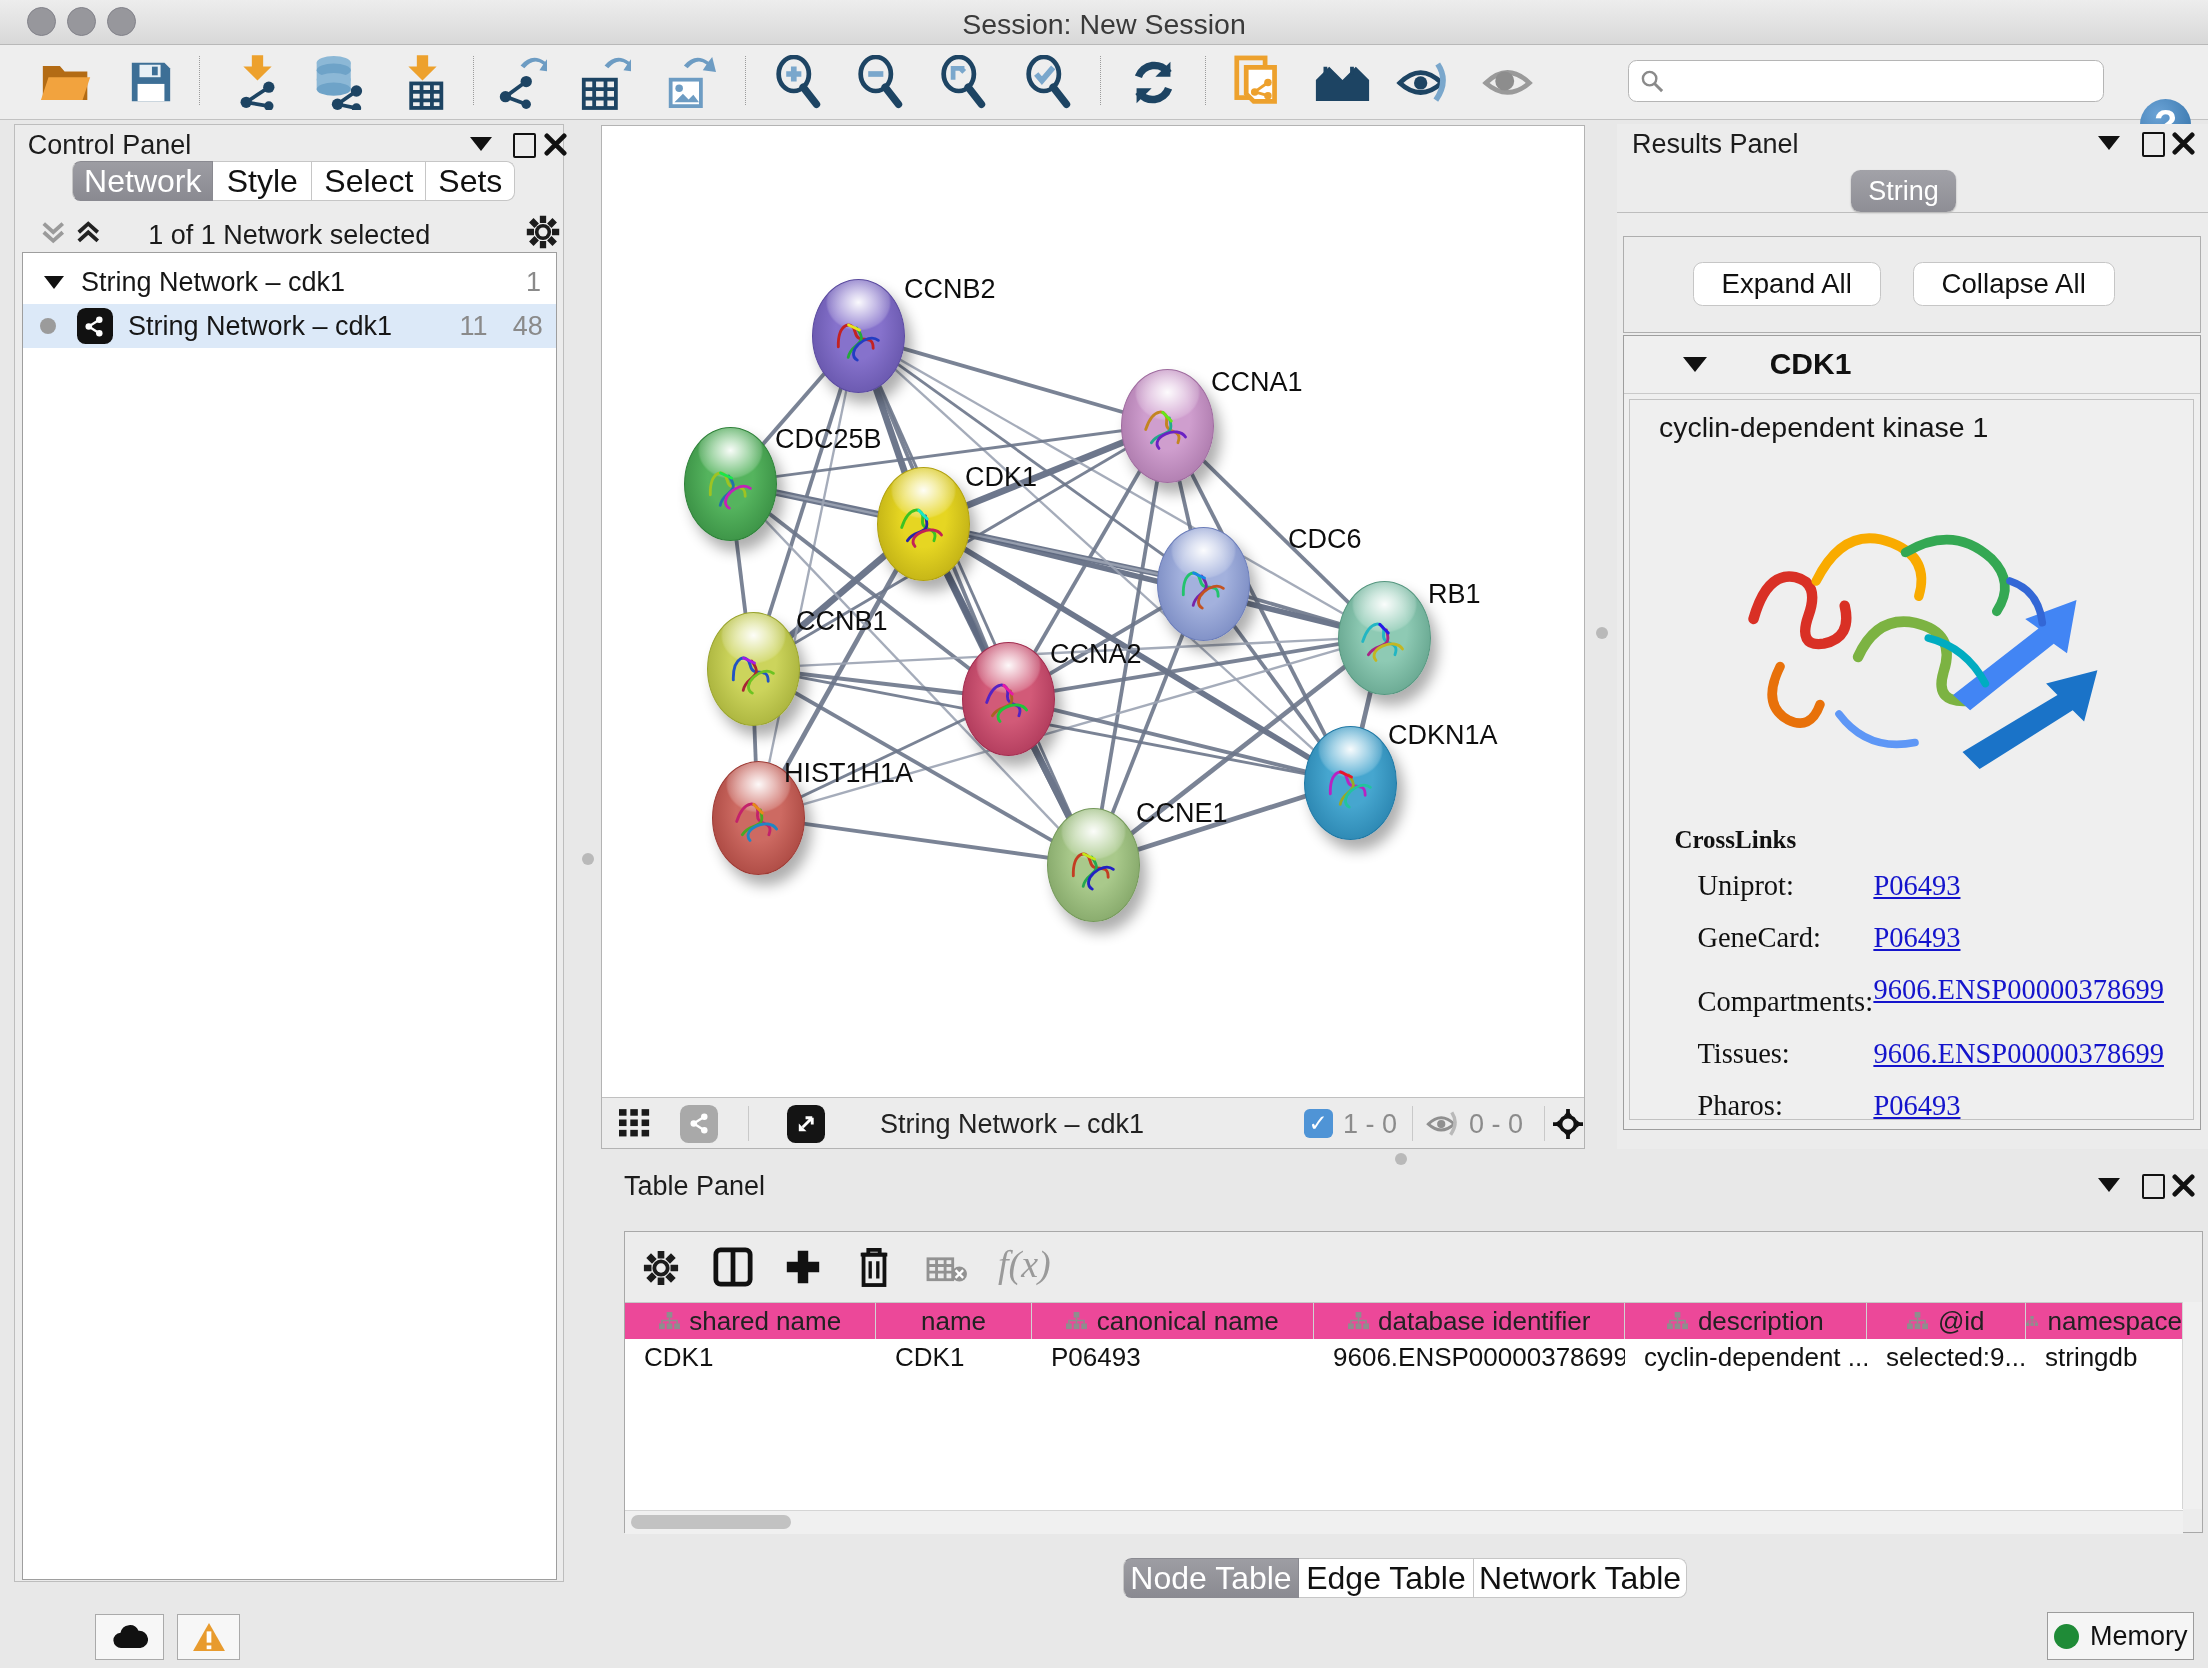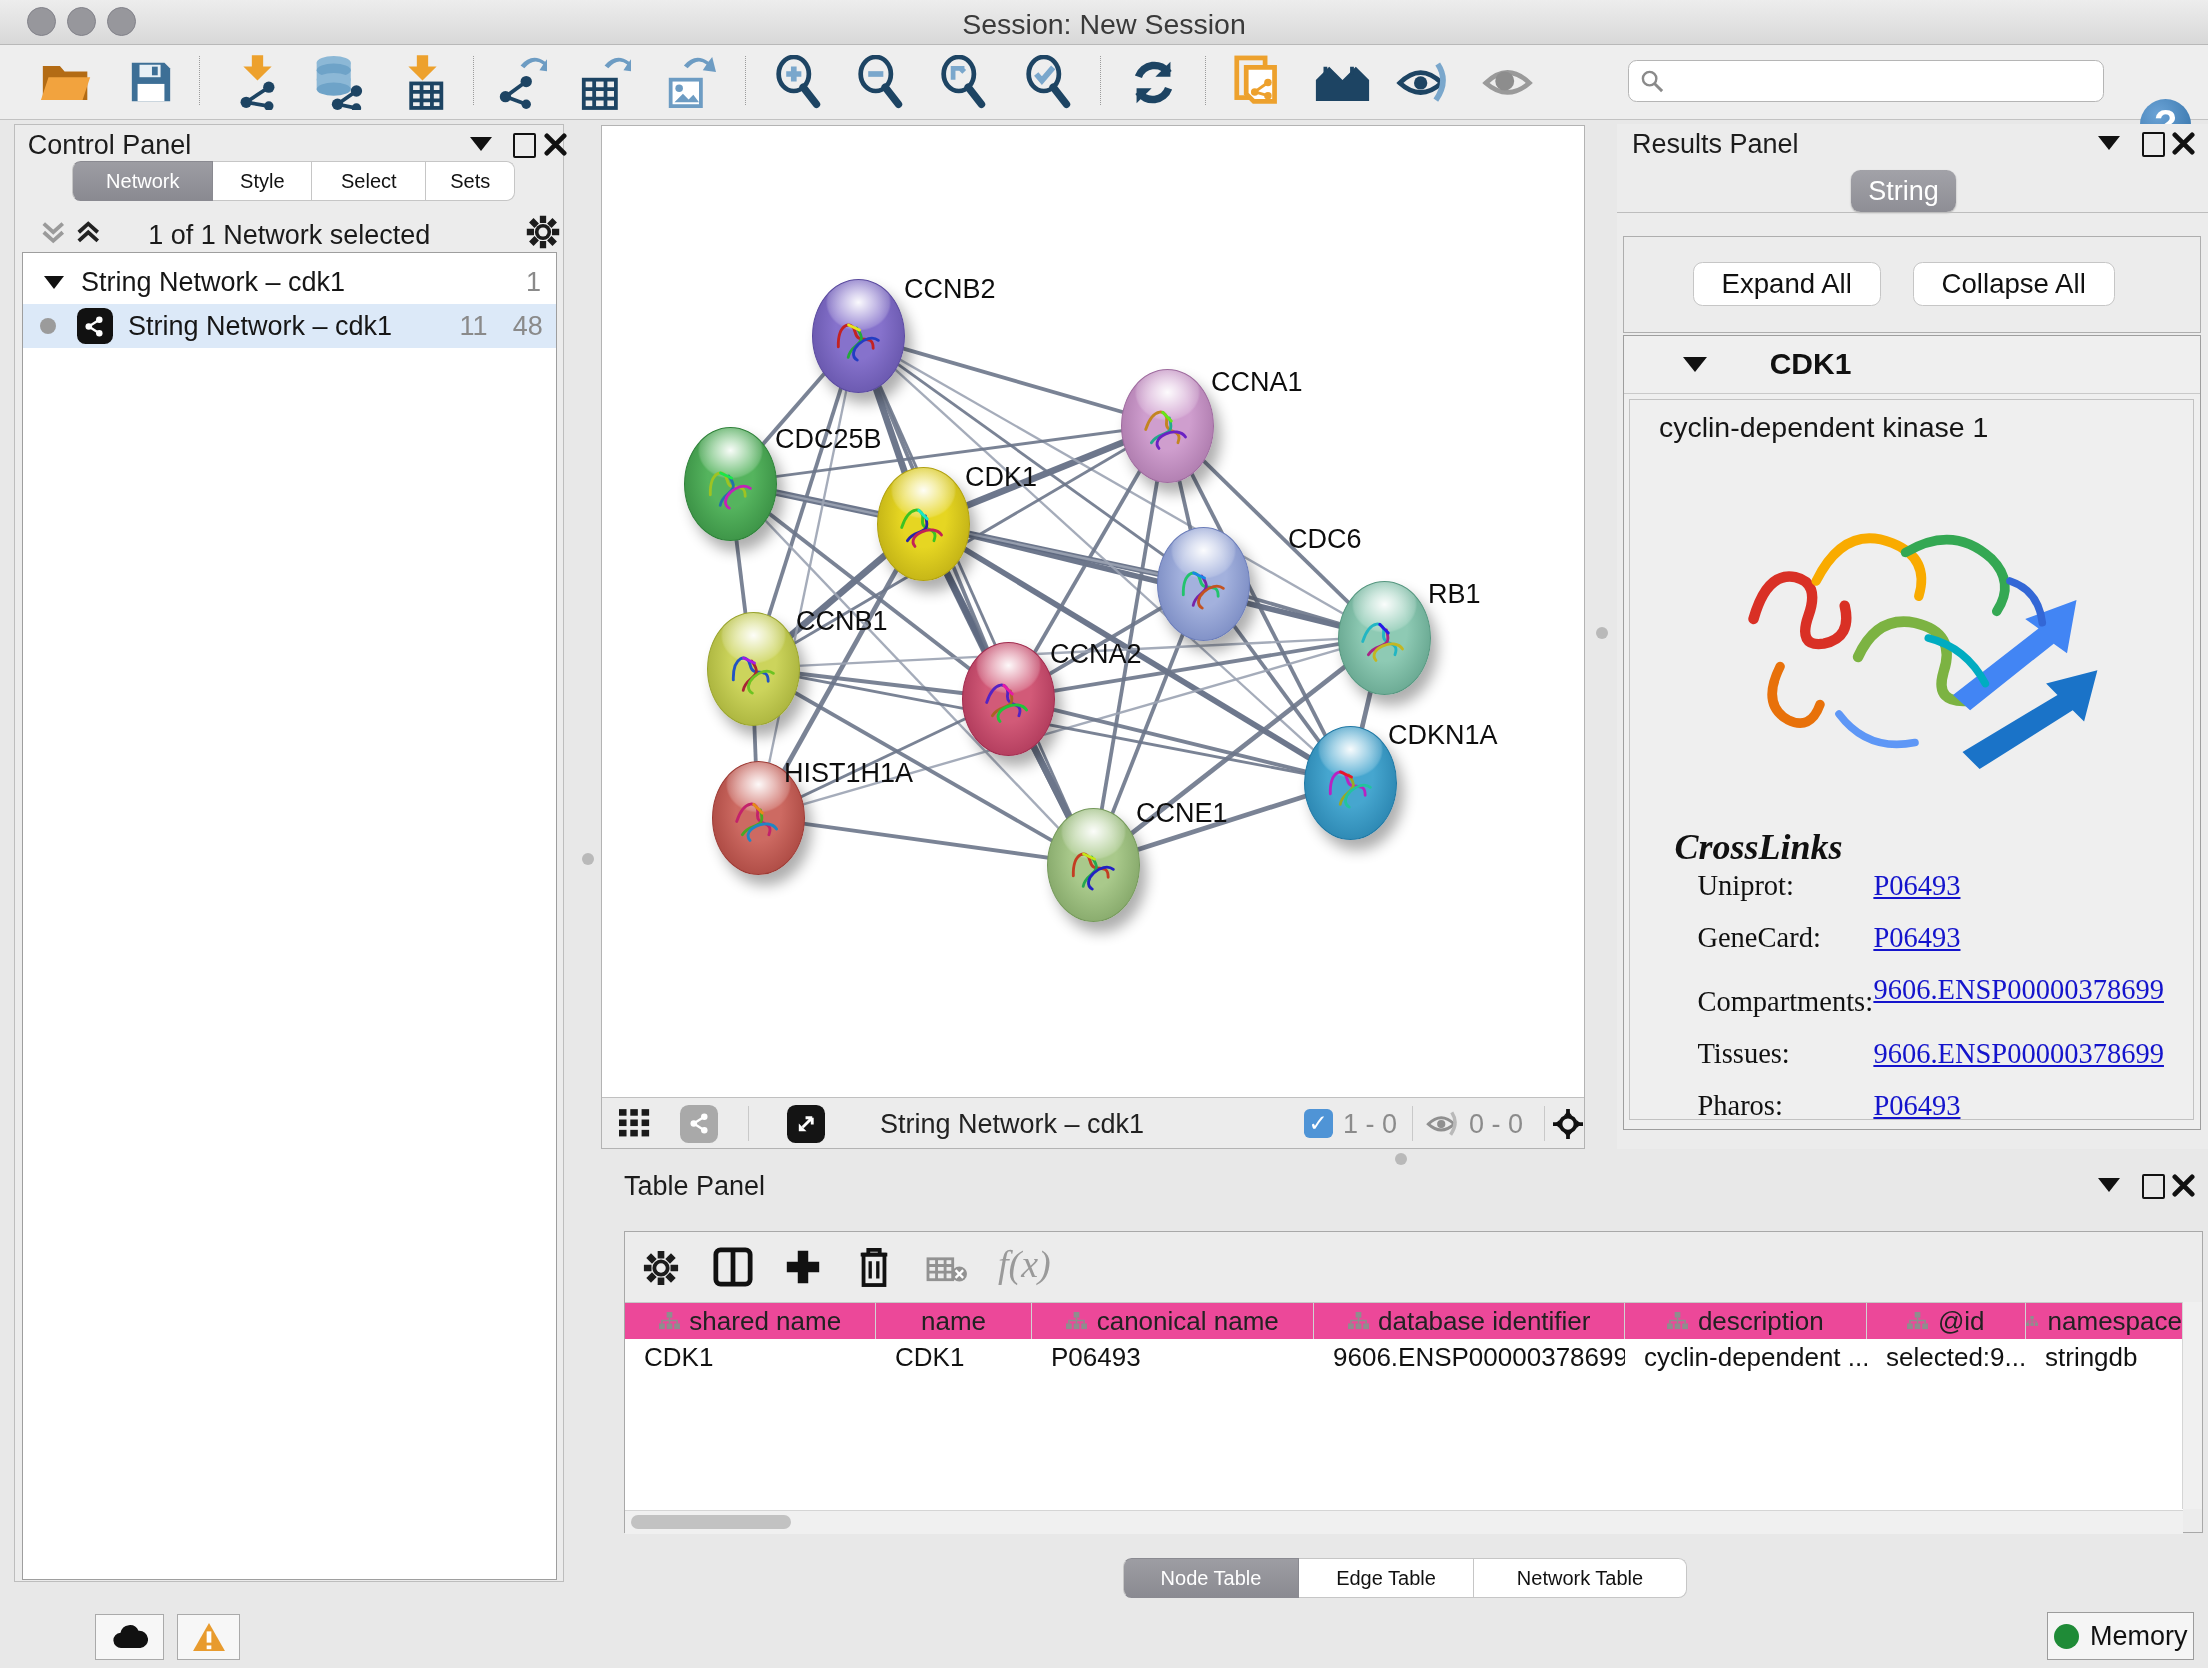--- a/index.html
+++ b/index.html
@@ -19,21 +19,21 @@
 
   
   .ptitle{position:absolute;font-size:27px;color:#1c1c1c;}
   .ph-tri{position:absolute;width:0;height:0;border-left:11.4px solid transparent;border-right:11.4px solid transparent;border-top:14.3px solid #111;}
   .ph-sq{position:absolute;width:19px;height:21px;border:2.9px solid #111;border-radius:1.9px;}
   .ph-x{position:absolute;}
 
   
   .cpanel{position:absolute;left:14.3px;top:124px;width:550px;height:1458px;background:#ececec;border:1px solid #bdbdbd;box-sizing:border-box;}
   .seg{display:flex;position:absolute;}
-  .seg .sbtn2{height:38px;background:#fff;border:1px solid #c6c6c6;border-left:none;font-size:20px;color:#111;display:flex;align-items:center;justify-content:center;}
+  .seg .sbtn2{height:38px;background:#fff;border:1px solid #c6c6c6;border-left:none;font-size:32px;color:#111;display:flex;align-items:center;justify-content:center;}
   .seg .sbtn2:first-child{border-left:1px solid #c6c6c6;border-radius:8.6px 0 0 8.6px;}
   .seg .sbtn2:last-child{border-radius:0 8.6px 8.6px 0;}
   .seg .sel{background:linear-gradient(#9d9da3,#8a8a91);color:#fff;border-color:#8a8a91;}
   .treebox{position:absolute;left:6.7px;top:127px;width:535px;height:1328px;background:#fff;border:1px solid #9e9e9e;box-sizing:border-box;}
   .trow{position:absolute;left:0;width:100%;height:44px;display:flex;align-items:center;font-size:27px;color:#161616;}
   .sharetag{width:36px;height:36px;border-radius:8.6px;background:#111;display:flex;align-items:center;justify-content:center;}
   .graydot{width:16px;height:16px;border-radius:50%;background:#9b9b9b;}
 
   
   .npanel{position:absolute;left:601px;top:125px;width:984px;height:1024px;background:#fff;border:1px solid #b3b3b3;box-sizing:border-box;}
@@ -557,21 +557,21 @@
             <path d="M96 120 q30 -60 80 -40 q40 16 28 56" stroke="#f9ab00" stroke-width="10"></path>
             <path d="M140 200 q20 -44 60 -36 q44 10 30 52 q-10 34 28 30" stroke="#7cb342" stroke-width="11"></path>
             <path d="M190 90 q50 -30 90 6 q26 26 6 56" stroke="#34a853" stroke-width="10"></path>
             <path d="M240 240 L330 170 L316 160 L370 140 L360 196 L346 186 L258 256z" fill="#4285f4" stroke="none"></path>
             <path d="M250 300 L350 240 L338 228 L392 214 L378 268 L366 256 L268 318z" fill="#1a73c8" stroke="none"></path>
             <path d="M214 180 q40 10 60 48" stroke="#00acc1" stroke-width="8"></path>
             <path d="M120 260 q30 40 80 30" stroke="#5e97f6" stroke-width="8"></path>
             <path d="M300 120 q30 10 34 44" stroke="#3367d6" stroke-width="8"></path>
           </g>
         </svg>
-        <div class="serif" style="position:absolute;left:44px;top:426px;font-size:36px;font-weight:bold;color:#111;font-style:italic;">CrossLinks</div>
+        <div class="serif" style="position:absolute;left:44px;top:426px;font-size:25px;font-weight:bold;color:#111;">CrossLinks</div>
         <div id="crosslinks" style="position:absolute;left:67px;top:470px;width:476px;">
             <div class="serif" style="display: flex; margin-bottom: 20px; font-size: 28.5px;">
               <span style="width: 176px; color: rgb(17, 17, 17);">Uniprot:</span>
               <a class="xlink" href="#">P06493</a>
             </div>
             <div class="serif" style="display: flex; margin-bottom: 20px; font-size: 28.5px;">
               <span style="width: 176px; color: rgb(17, 17, 17);">GeneCard:</span>
               <a class="xlink" href="#">P06493</a>
             </div>
             <div class="serif" style="display: flex; margin-bottom: 20px; font-size: 28.5px;">

